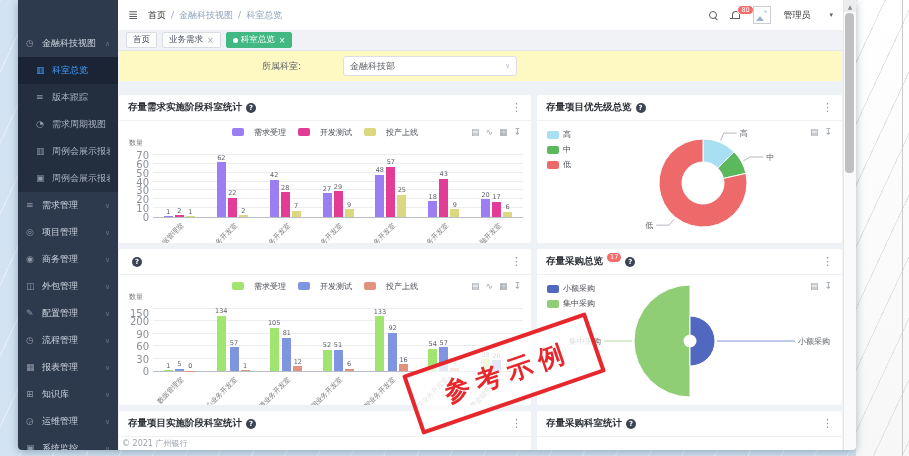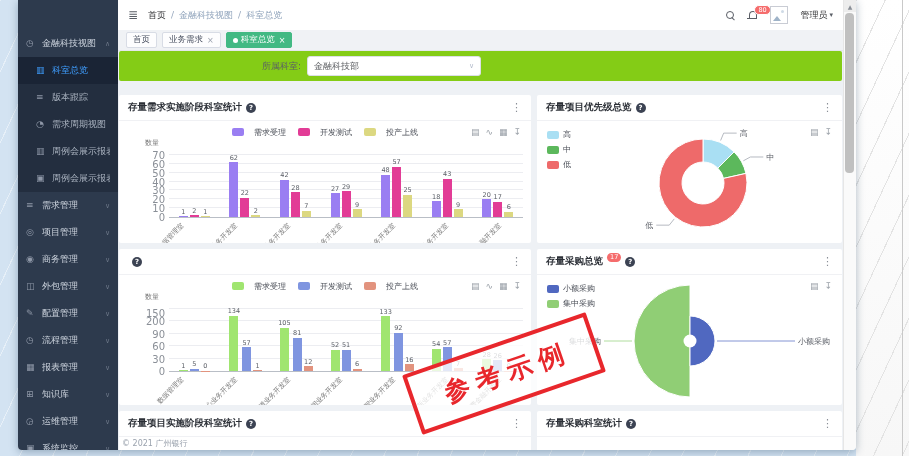--- a/index.html
+++ b/index.html
@@ -38,35 +38,35 @@
   .ico-search::before{content:"";position:absolute;left:0;top:0;width:6px;height:6px;border:1.2px solid #5a5e66;border-radius:50%;}
   .ico-search::after{content:"";position:absolute;left:6px;top:6px;width:4px;height:1.2px;background:#5a5e66;transform:rotate(45deg);transform-origin:0 0;}
   .ico-bell{position:relative;width:11px;height:11px;cursor:pointer;}
   .ico-bell::before{content:"";position:absolute;left:1.5px;top:1px;width:6px;height:6px;border:1.2px solid #5a5e66;border-bottom:none;border-radius:4px 4px 0 0;}
   .ico-bell::after{content:"";position:absolute;left:0;top:8px;width:10px;height:1.2px;background:#5a5e66;}
   .badge{position:absolute;top:-5px;left:7px;background:#f56c6c;color:#fff;font-size:6.5px;line-height:8px;
     padding:0 3px;border-radius:5px;border:1px solid #fff;}
   .avatar{width:16px;height:16px;background:#fff;border:1px solid #c9ccd4;position:relative;overflow:hidden;}
   .avatar::before{content:"";position:absolute;left:2px;bottom:2px;border-left:4px solid transparent;border-right:4px solid transparent;border-bottom:5px solid #9fb3c8;}
   .avatar::after{content:"";position:absolute;right:3px;top:3px;width:3px;height:3px;border-radius:50%;background:#cfdae6;}
-  .uname{font-size:9px;color:#303133;display:flex;align-items:center;gap:2px;cursor:pointer;}
+  .uname{font-size:9px;color:#303133;display:flex;align-items:center;gap:19px;cursor:pointer;}
   .caret{font-size:7px;color:#5a5e66;}
 
   .tabbar{height:20px;background:#f0f2f5;border-bottom:1px solid #e4e7ec;display:flex;align-items:center;
     padding:0 8px;gap:5px;flex:none;}
   .tab{height:14px;display:flex;align-items:center;gap:3px;background:#fdfdfe;border:1px solid #d8dce5;
     border-radius:2px;padding:0 6px;font-size:8.5px;color:#495060;cursor:pointer;}
   .tab .dot{width:5px;height:5px;border-radius:50%;background:#e8eaef;display:none;}
   .tab .x{font-size:8px;color:#9aa1ad;margin-left:1px;}
   .tab.active{background:#42b983;border-color:#42b983;color:#fff;}
   .tab.active .dot{display:block;background:#ffffff;}
   .tab.active .x{color:#fff;}
 
   .content{flex:1;position:relative;overflow:hidden;padding:0 1px;}
-  .filter-card{background:#84cc16;height:30px;margin:0 0 14px 0;display:flex;align-items:center;border-radius:2px;}
+  .filter-card{background:#fef9c3;height:30px;margin:0 0 14px 0;display:flex;align-items:center;border-radius:2px;gap:36px;}
   .f-label{width:182px;text-align:right;font-size:9px;color:#5a5e66;padding-right:6px;}
   .f-select{width:160px;height:18px;border:1px solid #dcdfe6;border-radius:3px;background:#fff;
     display:flex;align-items:center;padding:0 6px;font-size:9px;color:#606266;cursor:pointer;}
   .f-select .caret{margin-left:auto;color:#b4bccc;}
 
   .grid{display:grid;grid-template-columns:412px 1fr;grid-template-rows:148px 156px 120px;gap:6px;}
   .card{background:#fff;border-radius:2px;position:relative;overflow:hidden;}
   .card-head{height:25px;display:flex;align-items:center;padding:0 9px;border-bottom:1px solid #f0f1f4;}
   .card-title{font-size:9.5px;font-weight:bold;color:#2b2f36;}
   .help{width:10px;height:10px;border-radius:50%;background:#3c4353;color:#fff;font-size:7px;font-weight:bold;
@@ -75,21 +75,21 @@
     margin-left:4px;position:relative;top:-4px;}
   .more{margin-left:auto;font-size:11px;color:#8a8f97;cursor:pointer;}
   .toolbox{position:absolute;right:10px;top:33px;display:flex;gap:6px;z-index:3;}
   .toolbox span{font-size:9px;color:#9aa0a8;cursor:pointer;line-height:1;}
 
   
   .bchart{padding:4px 8px 0 8px;}
   .legend{display:flex;justify-content:center;gap:12px;height:14px;align-items:center;}
   .lg-item{display:flex;align-items:center;gap:10px;font-size:8px;color:#4a4e57;cursor:pointer;}
   .lg-chip{width:12px;height:8px;border-radius:2px;}
-  .bar-body{display:flex;margin-top:2px;margin-left:16px;}
+  .bar-body{display:flex;margin-top:2px;}
   .yaxis{width:26px;position:relative;height:76px;flex:none;}
   .ylabel{position:absolute;top:-3px;left:2px;font-size:7px;color:#777;}
   .ytick{position:absolute;right:4px;font-size:10px;color:#8a8f97;transform:translateY(50%);}
   .plotwrap{flex:1;min-width:0;}
   .plot{position:relative;height:62px;margin-top:14px;border-bottom:1px solid #b9bec6;}
   .grid-h{position:absolute;left:0;right:0;height:1px;background:#ecEDF1;background:#ecedf1;}
   .groups{position:absolute;left:0;right:0;bottom:0;height:76px;display:flex;}
   .bgroup{flex:1;display:flex;align-items:flex-end;justify-content:center;gap:2px;}
   .bcol{display:flex;flex-direction:column;justify-content:flex-end;align-items:center;height:76px;}
   .bval{font-size:6.5px;color:#5a5e66;line-height:1;margin-bottom:1px;}

